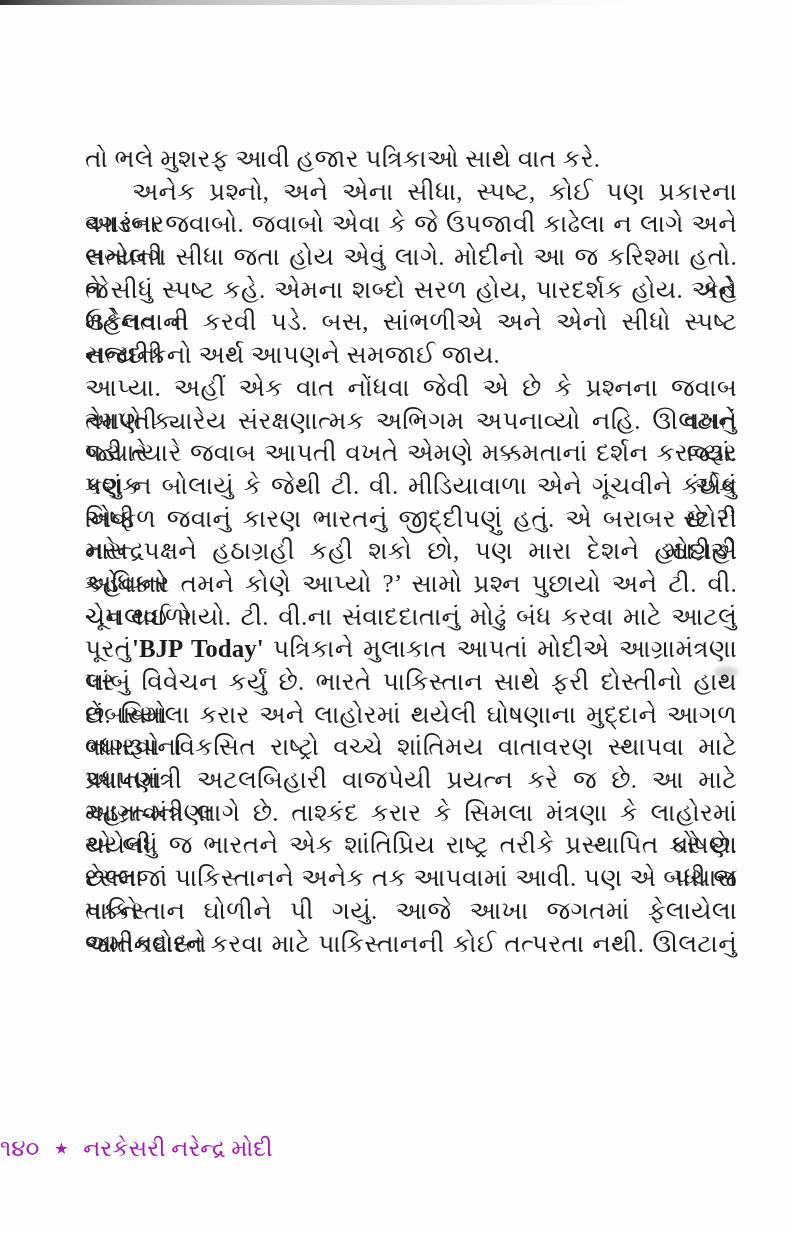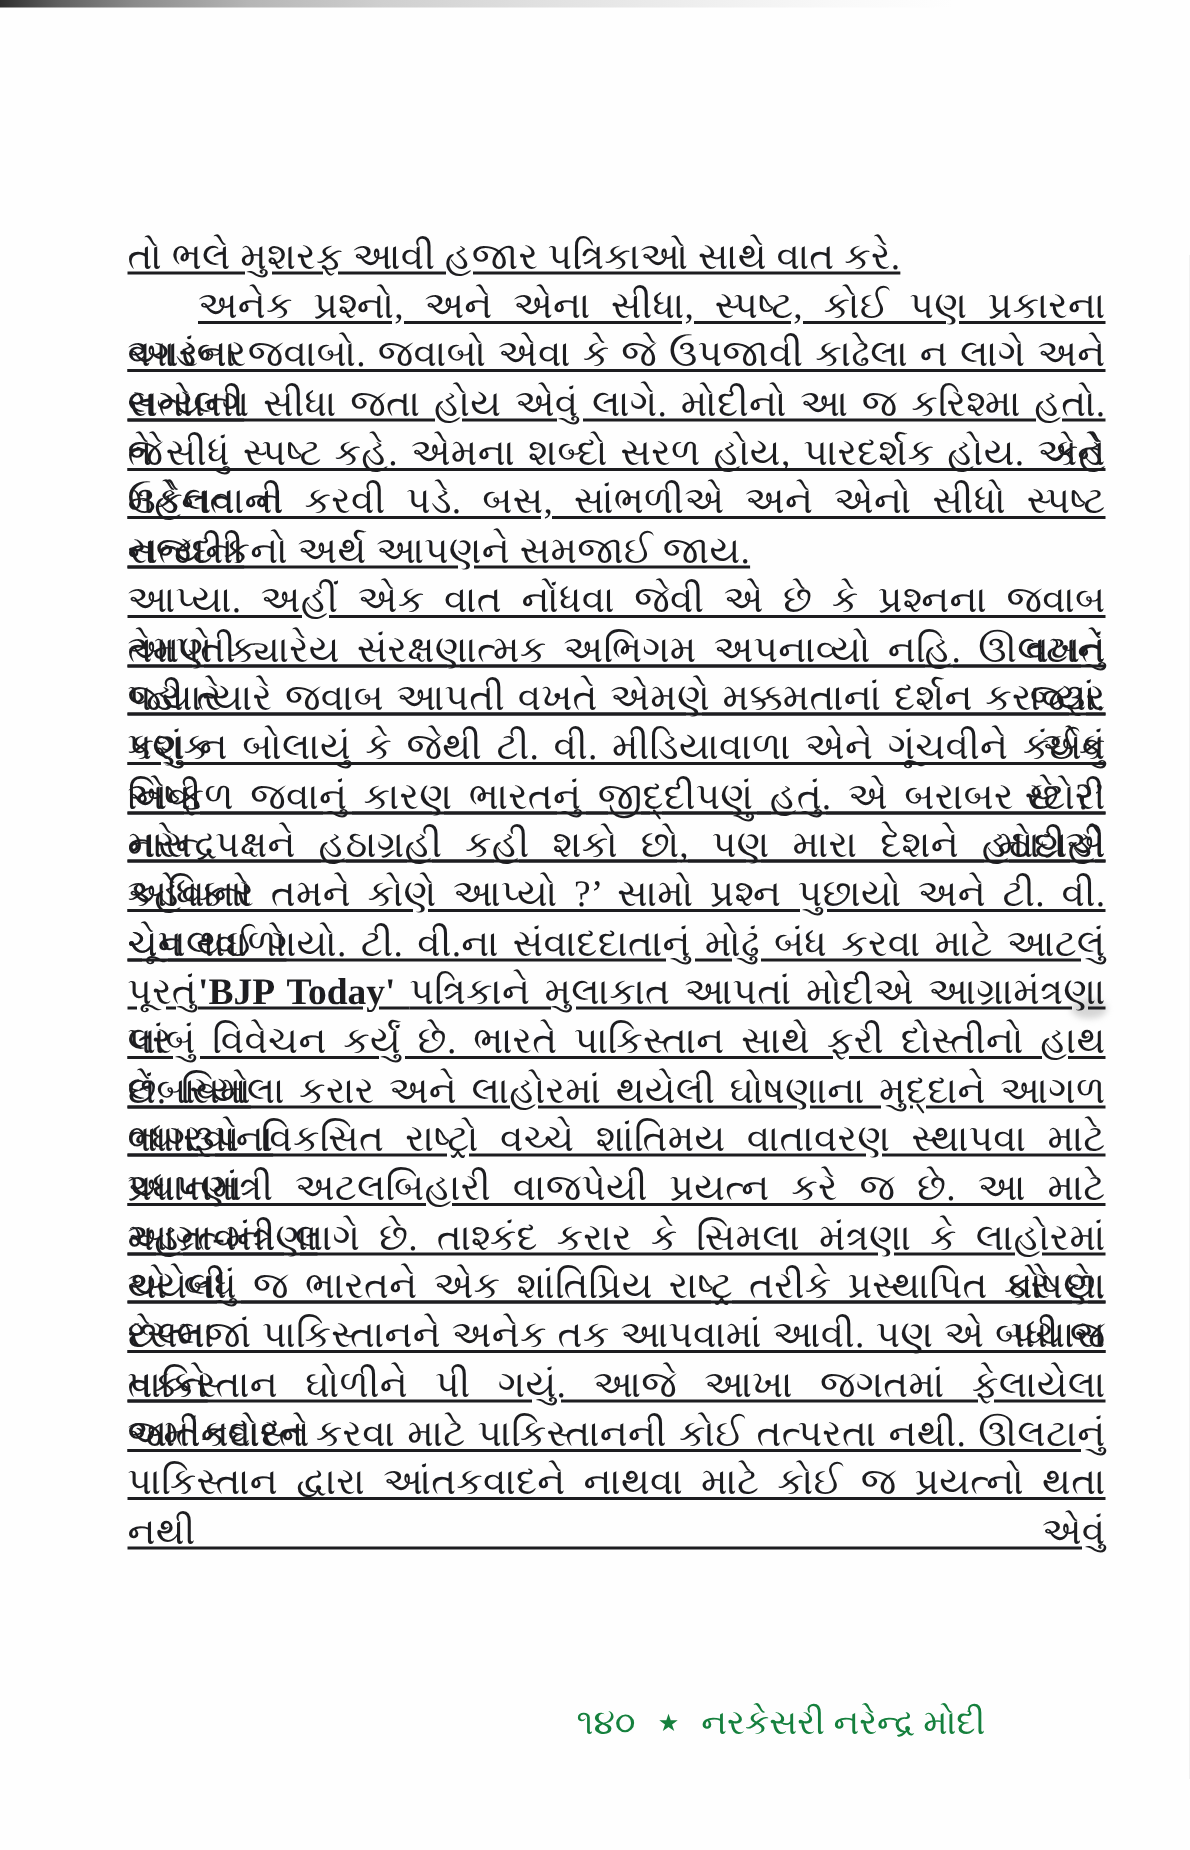--- a/index.html
+++ b/index.html
@@ -27,23 +27,22 @@
     position: absolute;
     left: 714px; top: 666px;
     width: 24px; height: 13px;
     border-radius: 50%;
     background: rgba(150,150,150,0.38);
     filter: blur(2px);
   }
   .text-block {
     position: absolute;
     left: 85px;
-    top: 156px;
+    top: 143px;
     width: 652px;
-    text-decoration: underline;
   }
   .line {
     font-size: 25px;
     line-height: 32.7px;
     height: 32.7px;
     text-align: left;
     letter-spacing: 0.2px;
   }
   .line.justify {
     text-align: justify;
@@ -52,24 +51,24 @@
   .line.indent { text-indent: 47px; }
   .latin-bold {
     font-family: "Liberation Serif", serif;
     font-weight: bold;
     letter-spacing: 0;
   }
   .footer {
     position: absolute;
     left: 0; top: 1134px;
     width: 657px;
-    text-align: right;
+    text-align: left;
     font-size: 23px;
     line-height: 30px;
-    color: #15803d;
+    color: #a21caf;
   }
   .footer .star {
     font-size: 16px;
     margin: 0 9px;
     vertical-align: 2px;
   }
 </style>
 </head>
 <body>
 
@@ -96,21 +95,20 @@
       <div class="line justify indent"><span class="latin-bold">'BJP Today' </span><span>પત્રિકાને મુલાકાત આપતાં મોદીએ આગ્રામંત્રણા પર</span></div>
       <div class="line justify">લાંબું વિવેચન કર્યું છે. ભારતે પાકિસ્તાન સાથે ફરી દોસ્તીનો હાથ લંબાવ્યો</div>
       <div class="line justify">છે. સિમલા કરાર અને લાહોરમાં થયેલી ઘોષણાના મુદ્દાને આગળ વધારવાના</div>
       <div class="line justify">ભાગરૂપે વિકસિત રાષ્ટ્રો વચ્ચે શાંતિમય વાતાવરણ સ્થાપવા માટે આપણા</div>
       <div class="line justify">પ્રધાનમંત્રી અટલબિહારી વાજપેયી પ્રયત્ન કરે જ છે. આ માટે આગ્રા-મંત્રણા</div>
       <div class="line justify">મહત્ત્વની લાગે છે. તાશ્કંદ કરાર કે સિમલા મંત્રણા કે લાહોરમાં થયેલી ઘોષણા</div>
       <div class="line justify">એ બધું જ ભારતને એક શાંતિપ્રિય રાષ્ટ્ર તરીકે પ્રસ્થાપિત કરે છે. છેલ્લા પચાસ</div>
       <div class="line justify">રસમજાં પાકિસ્તાનને અનેક તક આપવામાં આવી. પણ એ બધી જ તકને</div>
       <div class="line justify">પાકિસ્તાન ઘોળીને પી ગયું. આજે આખા જગતમાં ફેલાયેલા આતંકવાદને</div>
       <div class="line justify">જમીનદોસ્ત કરવા માટે પાકિસ્તાનની કોઈ તત્પરતા નથી. ઊલટાનું</div>
-      <div class="line justify">પાકિસ્તાન દ્વારા આંતકવાદને નાથવા માટે કોઈ જ પ્રયત્નો થતા નથી એવું</div>
     </div>
 
   <div class="footer">
     <span>૧૪૦</span>
     <span class="star">★</span>
     <span>નરકેસરી નરેન્દ્ર મોદી</span>
   </div>
 </div>
 
 </body></html>

